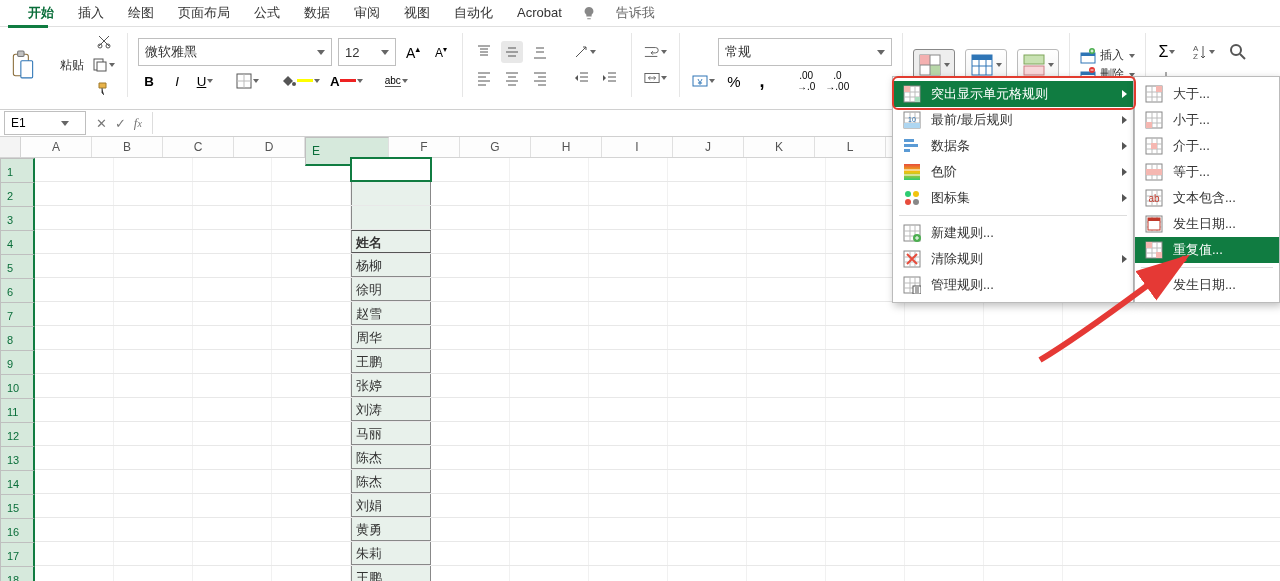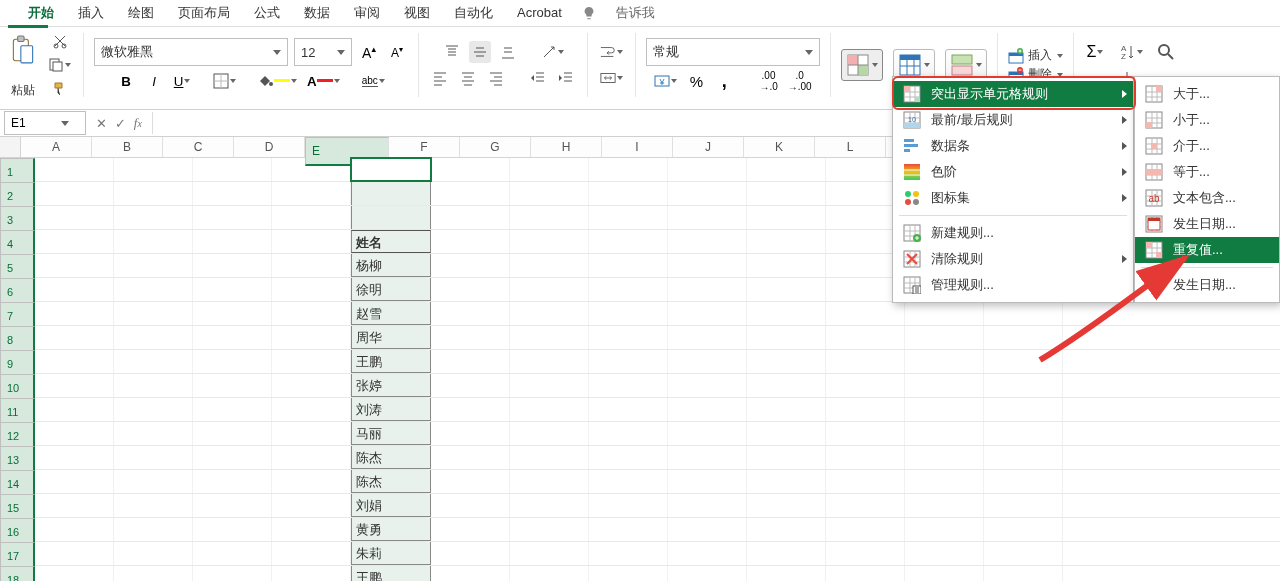--- a/index.html
+++ b/index.html
@@ -3,32 +3,32 @@
 <meta charset="utf-8">
 <style>
   html,body{margin:0;padding:0;font-family:"微软雅黑","Microsoft YaHei",Arial,sans-serif;font-size:13px;color:#333;background:#fff;overflow:hidden;width:1280px;height:581px;}
   .tabs{display:flex;align-items:center;height:26px;padding:0 16px;border-bottom:1px solid #e0e0e0;}
   .tab{padding:3px 12px 4px 12px;cursor:pointer;color:#333;}
   .tab.active{color:#0a6e3a;font-weight:600;}
   .active-underline{position:absolute;top:25px;left:8px;width:40px;height:3px;background:#107c41;}
   .tell-me{display:flex;align-items:center;gap:20px;color:#666;margin-left:8px;}
   .bulb{width:14px;height:14px;display:inline-block;}
   .ribbon{display:flex;align-items:flex-start;padding:6px 6px 4px 6px;border-bottom:1px solid #d0d0d0;gap:10px;position:relative;height:72px;}
-  .group{display:flex;flex-direction:column;gap:4px;align-items:center;justify-content:center;height:64px;border-right:1px solid #e6e6e6;padding-right:10px;}
+  .group{display:flex;flex-direction:column;gap:4px;align-items:flex-start;justify-content:center;height:64px;border-right:1px solid #e6e6e6;padding-right:10px;}
   .group.last{border-right:none;}
   .row{display:flex;align-items:center;gap:6px;}
   .btn{display:inline-flex;align-items:center;justify-content:center;min-width:22px;height:22px;border:none;background:transparent;cursor:pointer;border-radius:3px;padding:0 2px;}
   .sel{height:26px;border:1px solid #bfbfbf;background:#fff;display:inline-flex;align-items:center;padding:0 6px;gap:4px;cursor:pointer;}
   .sel .caret{margin-left:auto;}
   .caret{width:0;height:0;border-left:4px solid transparent;border-right:4px solid transparent;border-top:5px solid #666;display:inline-block;}
   .small-caret{width:0;height:0;border-left:3px solid transparent;border-right:3px solid transparent;border-top:4px solid #666;display:inline-block;margin-left:1px;vertical-align:middle;}
   .font-sel{width:180px;}
   .size-sel{width:44px;}
-  .num-sel{width:160px;}
-  .clipboard-big{display:flex;flex-direction:column;align-items:center;gap:14px;}
+  .num-sel{width:160px;margin-left:28px;}
+  .clipboard-big{display:flex;flex-direction:row;align-items:center;gap:20px;}
   .paste-label{font-size:12px;}
   .clip-side{display:flex;flex-direction:column;gap:2px;}
   .ico{width:18px;height:18px;display:block;}
   .ico-sm{width:16px;height:16px;display:block;}
   .color-bar{display:block;height:3px;width:16px;margin-top:-2px;}
   .formula-bar{display:flex;align-items:center;height:26px;border-bottom:1px solid #d0d0d0;}
   .namebox{width:72px;height:22px;border:1px solid #bfbfbf;margin:0 4px;display:flex;align-items:center;padding:0 4px;gap:4px;}
   .namebox input{border:none;outline:none;width:44px;font-size:12px;}
   .fx-btns{display:flex;align-items:center;gap:8px;padding:0 6px;color:#777;}
   .fx{font-style:italic;font-family:"Times New Roman",serif;}

